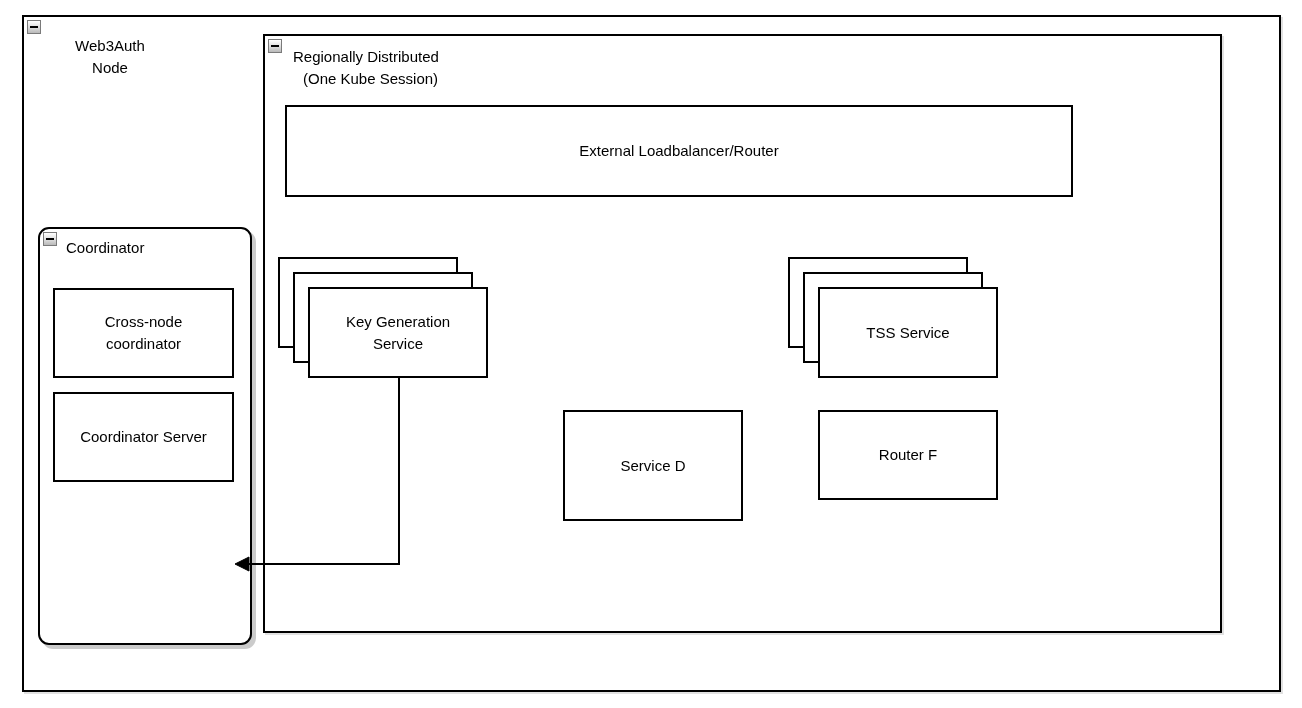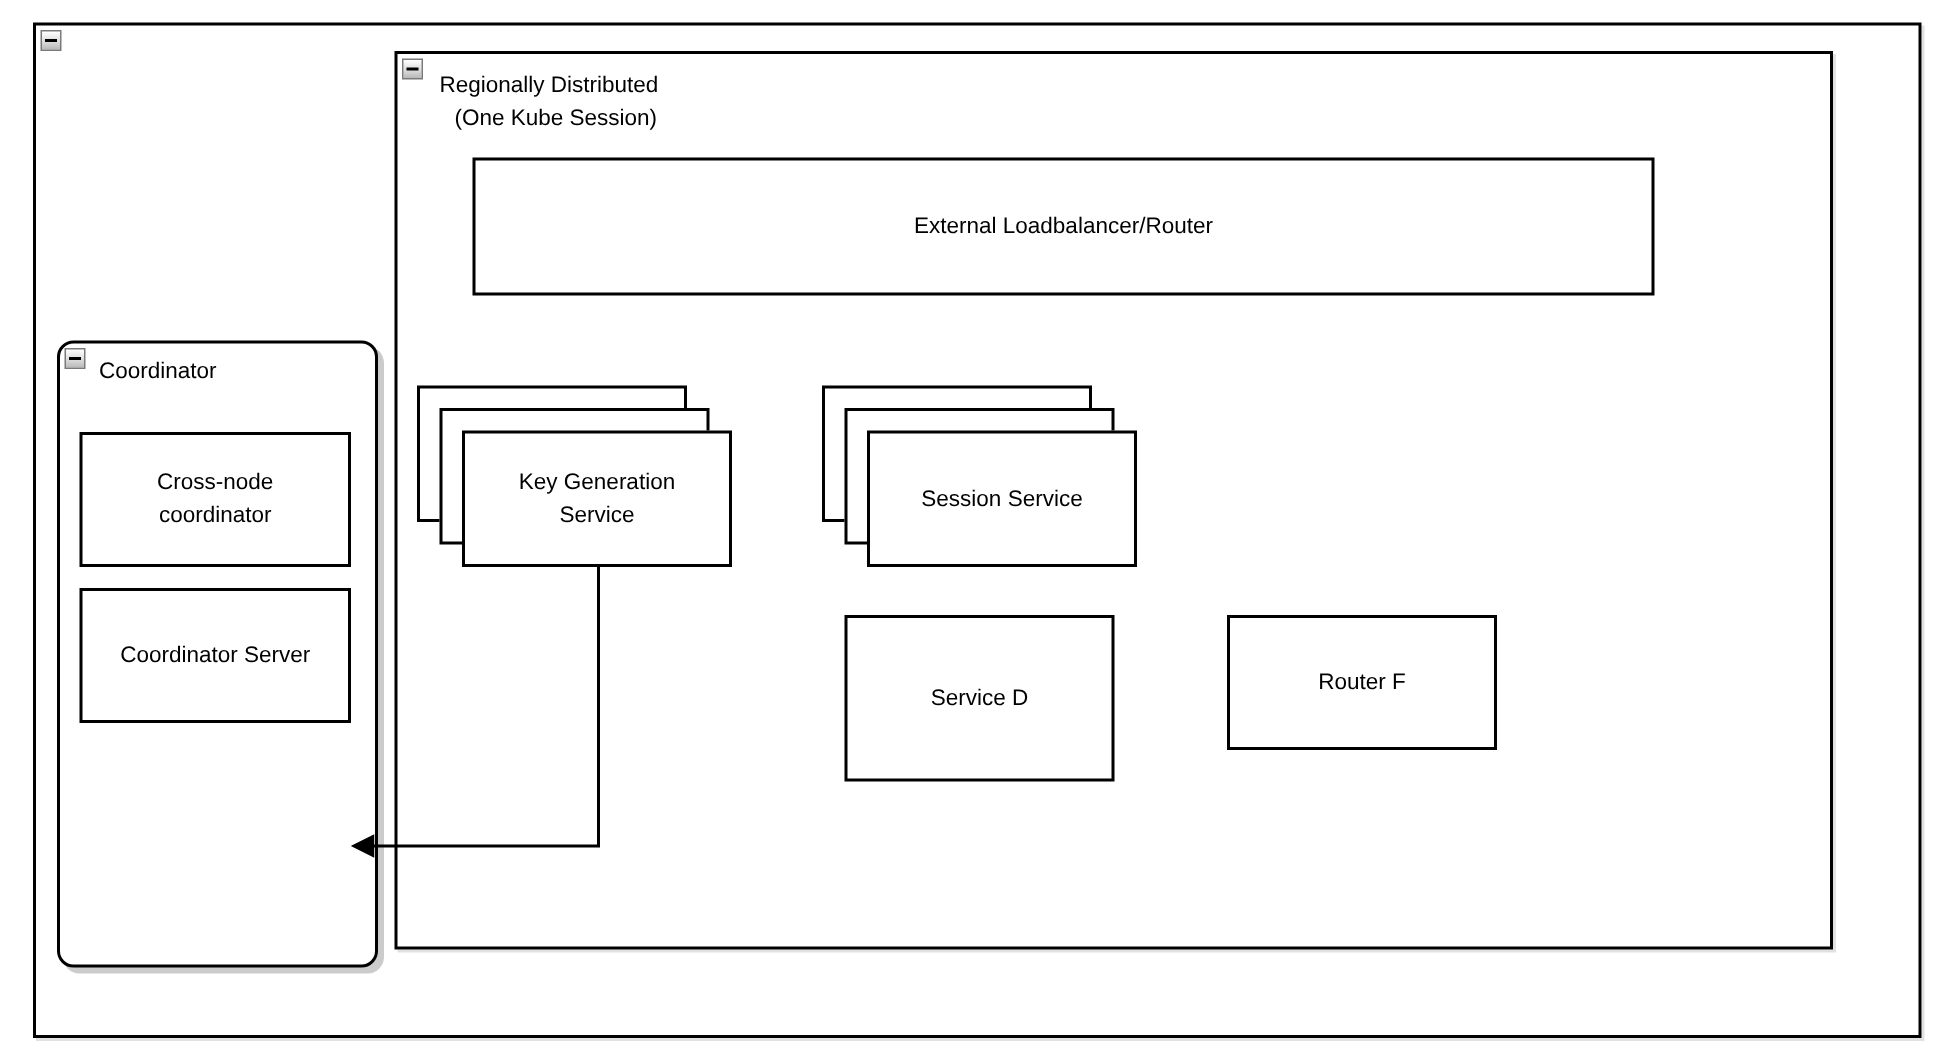--- a/index.html
+++ b/index.html
@@ -103,39 +103,43 @@
   
   #web3auth    { left: 22px;  top: 15px;  width: 1259px; height: 677px; }
   #regional    { left: 263px; top: 34px;  width: 959px;  height: 599px; padding-left: 48px; }
   #coordinator { left: 38px;  top: 227px; width: 214px;  height: 418px; border-radius: 11px; }
 
   #web3auth-label   { left: 24px; top: 18px; width: 124px; text-align: center; }
   #regional-label   { left: 28px; top: 10px; }
   #regional-label .line2 { padding-left: 10px; }
   #coordinator-label { left: 26px; top: 8px; }
 
-  #elb        { left: 285px; top: 105px; width: 788px; height: 92px; margin-left: 30px; }
+  #elb        { left: 285px; top: 105px; width: 788px; height: 92px; }
   #stack-kgs     { left: 278px; top: 257px; text-decoration: underline; }
   #stack-session { left: 548px; top: 257px; }
   #stack-tss     { left: 788px; top: 257px; }
   #service-d  { left: 563px; top: 410px; width: 180px; height: 111px; }
   #service-f  { left: 818px; top: 410px; width: 180px; height: 90px; }
 
   
   #cross-node         { left: 13px; top: 59px;  width: 181px; height: 90px; }
   #coordinator-server { left: 13px; top: 163px; width: 181px; height: 90px; }
   #master-globaldb    { left: 13px; top: 313px; width: 181px; height: 90px; }
 </style>
 </head>
 <body>
 
 <div class="canvas">
 
   <div class="container shadow-light" id="web3auth">
     <div class="collapse"></div>
+    <div class="container-label" id="web3auth-label">
+      <span class="line">Web3Auth</span>
+      <span class="line">Node</span>
+    </div>
   </div>
 
   <div class="container shadow-light" id="regional">
     <div class="collapse"></div>
     <div class="container-label" id="regional-label">
       <span class="line line1">Regionally Distributed</span>
       <span class="line line2">(One Kube Session)</span>
     </div>
   </div>
 
@@ -147,28 +151,28 @@
     <div class="layer l0"></div>
     <div class="layer l1"></div>
     <div class="layer front">
       <div>
         <span class="line" style="display:block">Key Generation</span>
         <span class="line" style="display:block">Service</span>
       </div>
     </div>
   </div>
 
-  <div class="stack" id="stack-session">
+
+  <div class="stack" id="stack-tss">
     <div class="layer l0"></div>
     <div class="layer l1"></div>
     <div class="layer front">
-      <span>Session Service</span>
-    </div>
-  </div>
-
+      <span>TSS Service</span>
+    </div>
+  </div>
 
   <div class="node-box" id="service-d">
     <span>Service D</span>
   </div>
 
   <div class="node-box" id="service-f">
     <span>Router F</span>
   </div>
 
   <div class="container shadow-strong" id="coordinator">

